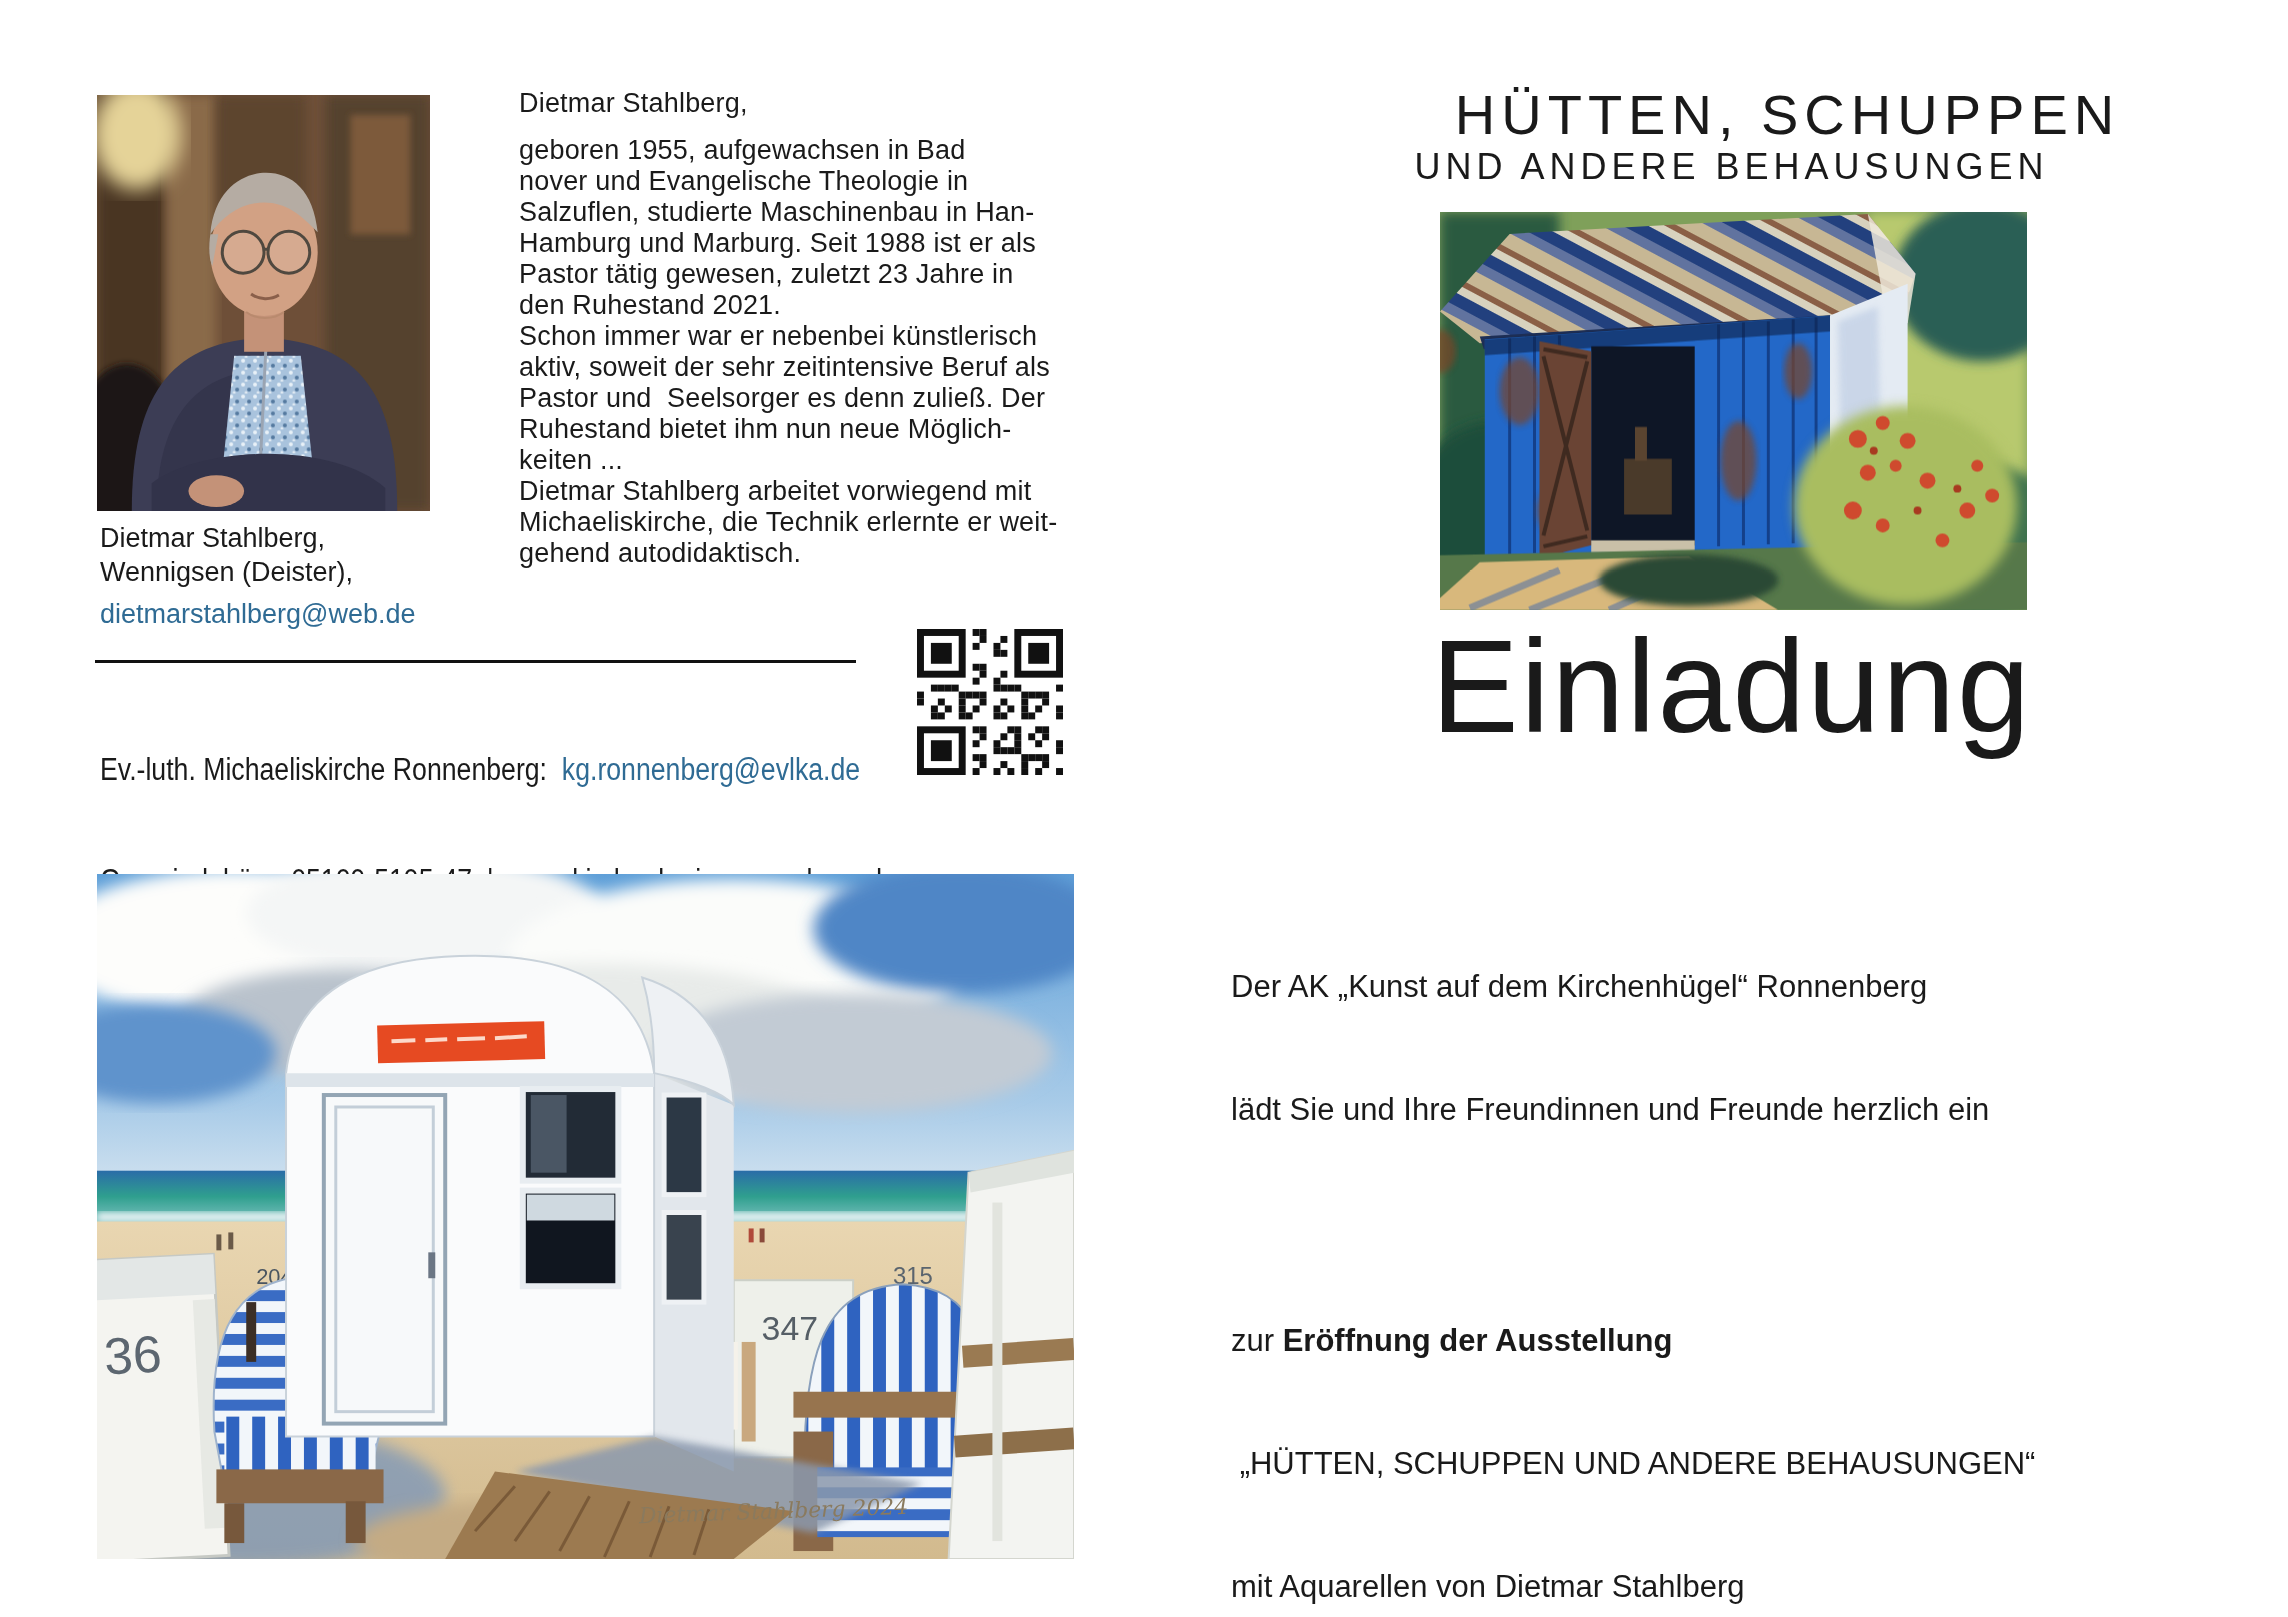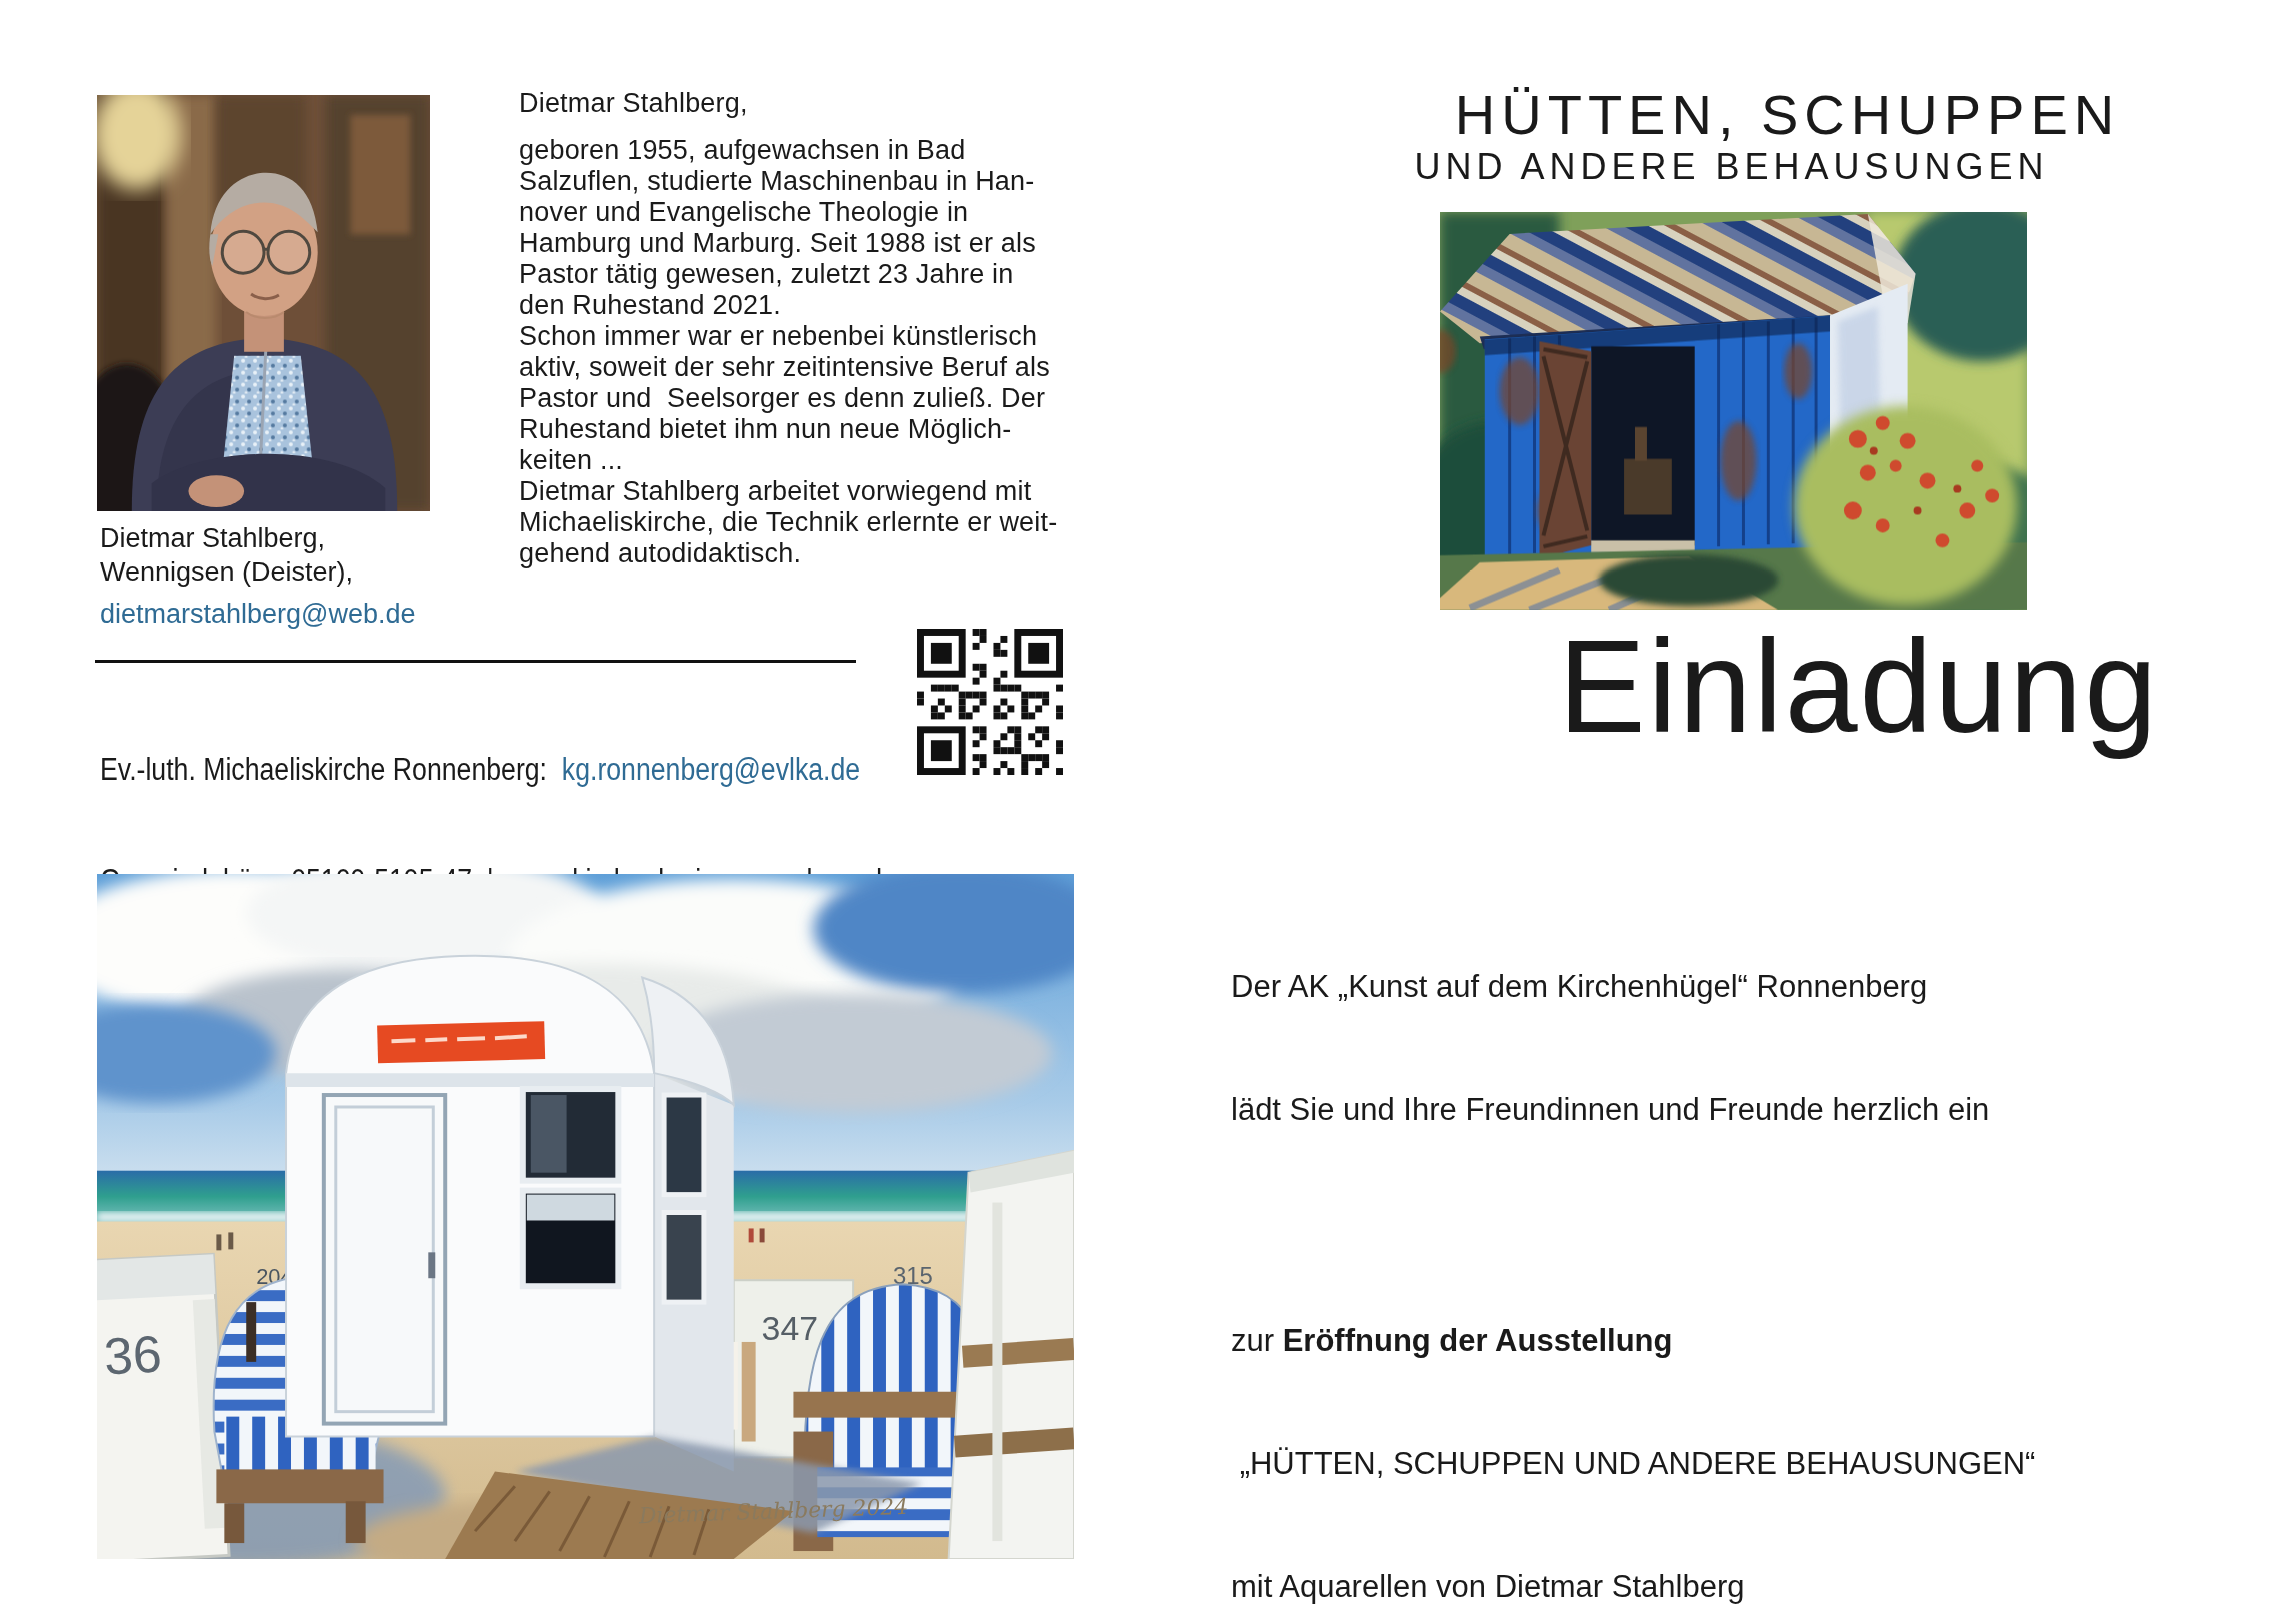--- a/index.html
+++ b/index.html
@@ -17,21 +17,21 @@
   .separator{left:95px;top:660px;width:761px;border-top:3px solid #111;height:0;}
   .contact{left:100px;top:677px;font-size:31px;line-height:37px;transform:scaleX(.86);transform-origin:left top;white-space:pre;}
   .contact .email{color:var(--link,#2f6b94);}
   .qr{left:917px;top:619px;width:146px;height:167px;}
   .beach{left:97px;top:874px;width:977px;height:685px;}
 
   
   .title1{left:1300px;top:82px;width:975px;text-align:center;font-size:56px;letter-spacing:6px;font-weight:400;}
   .title2{left:1244px;top:146px;width:975px;text-align:center;font-size:36px;letter-spacing:5px;font-weight:400;}
   .shed{left:1440px;top:212px;width:587px;height:398px;}
-  .einladung{left:1184px;top:615px;width:975px;text-align:right;font-size:131px;font-weight:400;letter-spacing:2px;line-height:1.1;}
+  .einladung{left:1244px;top:615px;width:975px;text-align:center;font-size:131px;font-weight:400;letter-spacing:2px;line-height:1.1;}
   .rbody{left:1231px;top:884px;width:1015px;font-size:31px;line-height:41px;}
   .rbody .block{margin-bottom:26px;white-space:pre-wrap;}
   .rbody b{font-weight:700;}
 </style>
 </head>
 <body>
 
 <div class="page">
 
   <svg class="abs portrait" viewBox="0 0 335 418" preserveAspectRatio="none">
@@ -84,22 +84,22 @@
 
   <div class="abs caption">
     <div>Dietmar Stahlberg,</div>
     <div>Wennigsen (Deister),</div>
     <div class="email">dietmarstahlberg@web.de</div>
   </div>
 
   <div class="abs bio">
       <div>Dietmar Stahlberg,</div>
       <div>geboren 1955, aufgewachsen in Bad</div>
+      <div>nover und Evangelische Theologie in</div>
       <div>Salzuflen, studierte Maschinenbau in Han-</div>
-      <div>nover und Evangelische Theologie in</div>
       <div>Hamburg und Marburg. Seit 1988 ist er als</div>
       <div>Pastor tätig gewesen, zuletzt 23 Jahre in</div>
       <div>den Ruhestand 2021.</div>
       <div>Schon immer war er nebenbei künstlerisch</div>
       <div>aktiv, soweit der sehr zeitintensive Beruf als</div>
       <div>Pastor und  Seelsorger es denn zuließ. Der</div>
       <div>Ruhestand bietet ihm nun neue Möglich-</div>
       <div>keiten ...</div>
       <div>Dietmar Stahlberg arbeitet vorwiegend mit</div>
       <div>Michaeliskirche, die Technik erlernte er weit-</div>

